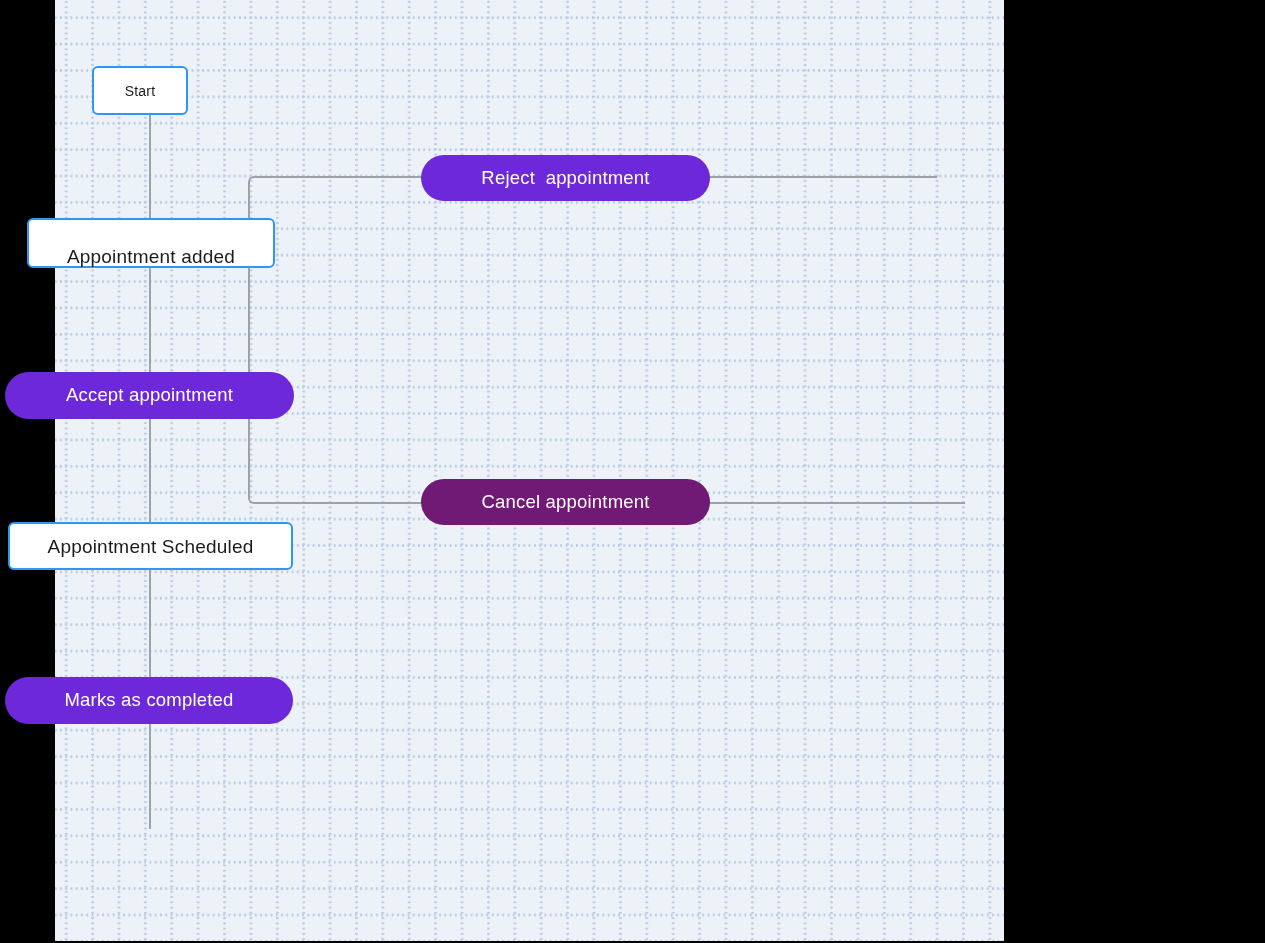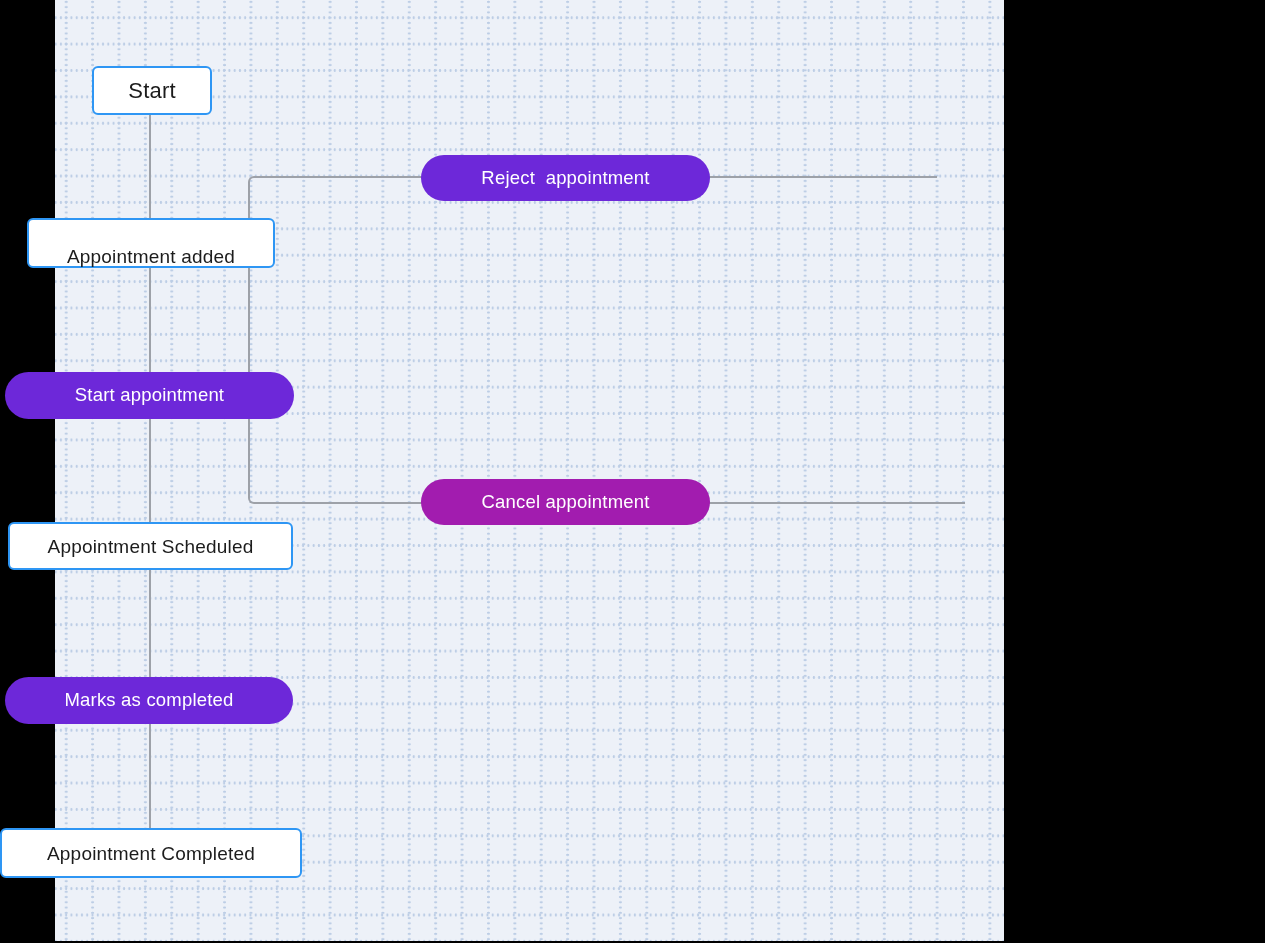--- a/index.html
+++ b/index.html
@@ -75,23 +75,23 @@
     letter-spacing: 0.2px;
   }
   .pill {
     border-radius: 24px;
     color: #FFFFFF;
     font-size: 18.5px;
     font-weight: 400;
     letter-spacing: 0.2px;
   }
   .pill-dark { background: #6d28d9; }
-  .pill-blue { background: #a21caf; }
+  .pill-blue { background: #701a75; }
 
-  #node-start     { left: 92px;  top: 66px;  width: 120px; height: 49px; font-size: 22px; }
+  #node-start     { left: 92px;  top: 66px;  width: 96px; height: 49px; font-size: 14px; }
   #node-reject    { left: 421px; top: 155px; width: 289px; height: 46px; }
   #node-added     { left: 27px;  top: 218px; width: 248px; height: 50px; align-items: flex-end; }
   #node-accept    { left: 5px;   top: 372px; width: 289px; height: 47px; }
   #node-cancel    { left: 421px; top: 479px; width: 289px; height: 46px; }
   #node-scheduled { left: 8px;   top: 522px; width: 285px; height: 48px; }
   #node-marks     { left: 5px;   top: 677px; width: 288px; height: 47px; }
   #node-completed { left: 0px;   top: 828px; width: 302px; height: 50px; }
 
   
   .cover { position: absolute; background: #000; z-index: 1; }
@@ -121,32 +121,29 @@
 
   <div class="node pill pill-dark" id="node-reject">
     <span class="node-label">Reject  appointment</span>
   </div>
 
   <div class="node state" id="node-added">
     <span class="node-label">Appointment added</span>
   </div>
 
   <div class="node pill pill-dark" id="node-accept">
-    <span class="node-label">Start appointment</span>
+    <span class="node-label">Accept appointment</span>
   </div>
 
   <div class="node pill pill-blue" id="node-cancel">
     <span class="node-label">Cancel appointment</span>
   </div>
 
   <div class="node state" id="node-scheduled">
     <span class="node-label">Appointment Scheduled</span>
   </div>
 
   <div class="node pill pill-dark" id="node-marks">
     <span class="node-label">Marks as completed</span>
   </div>
 
-  <div class="node state" id="node-completed">
-    <span class="node-label">Appointment Completed</span>
-  </div>
 
 </div>
 
 </body></html>

